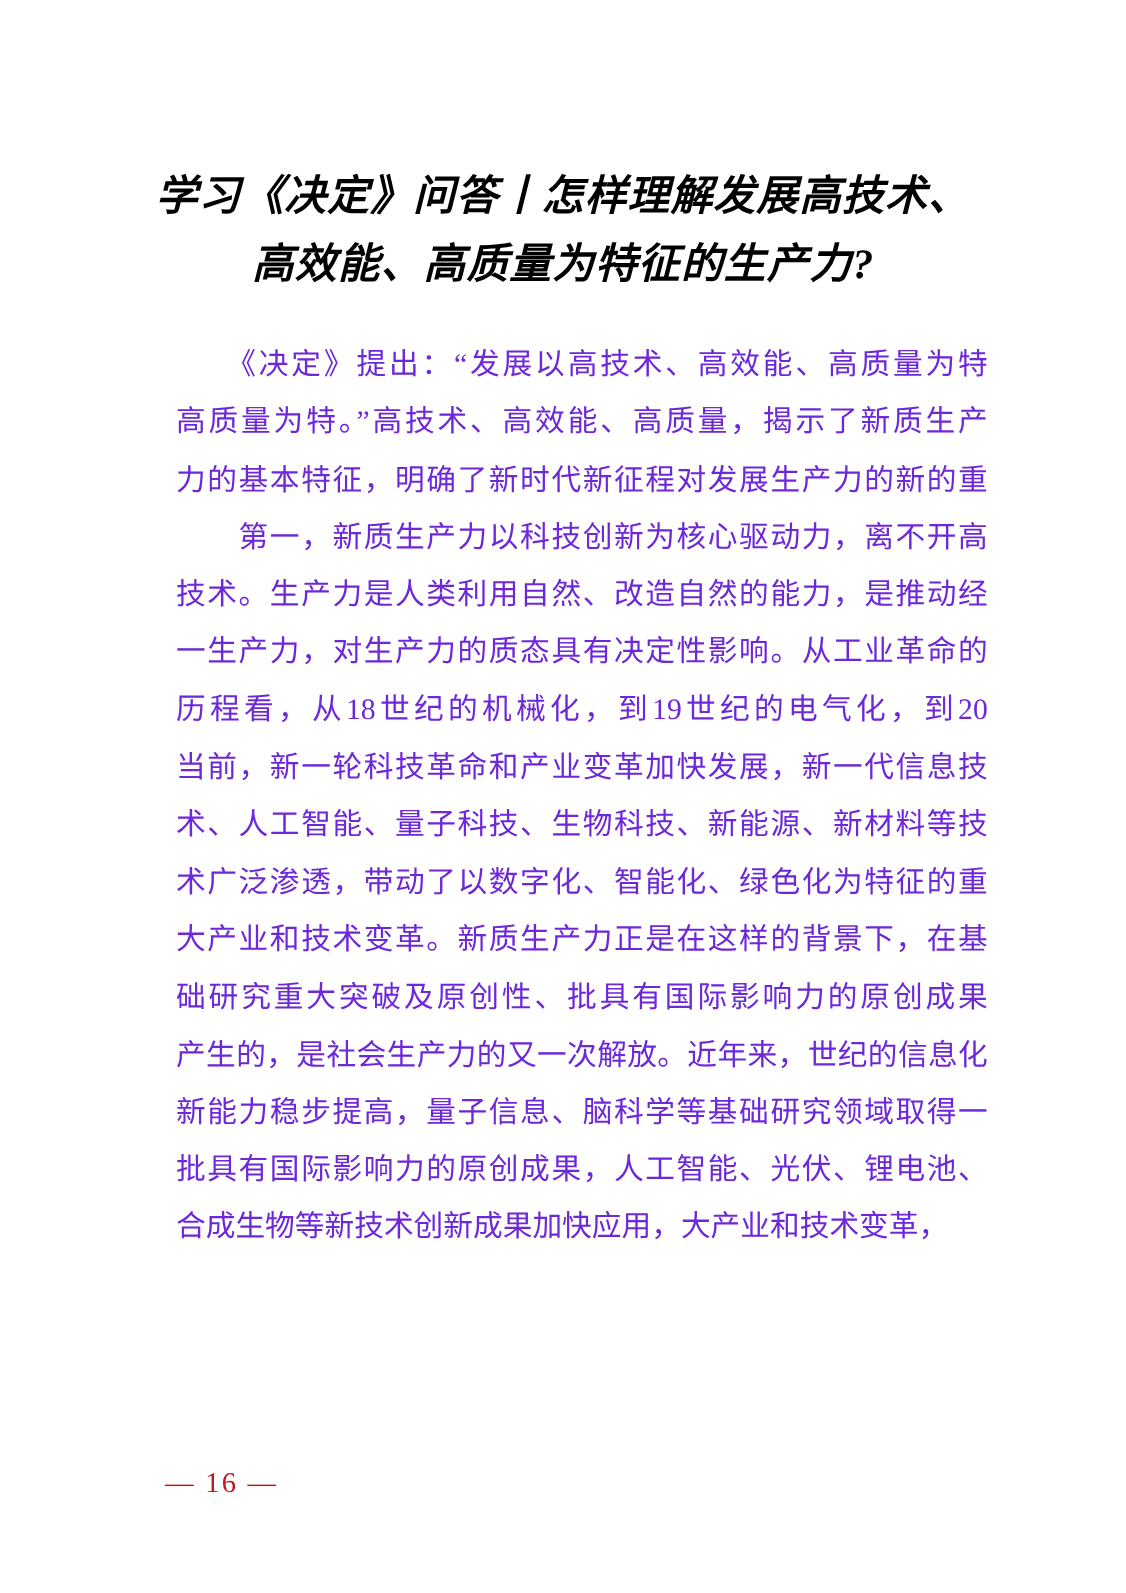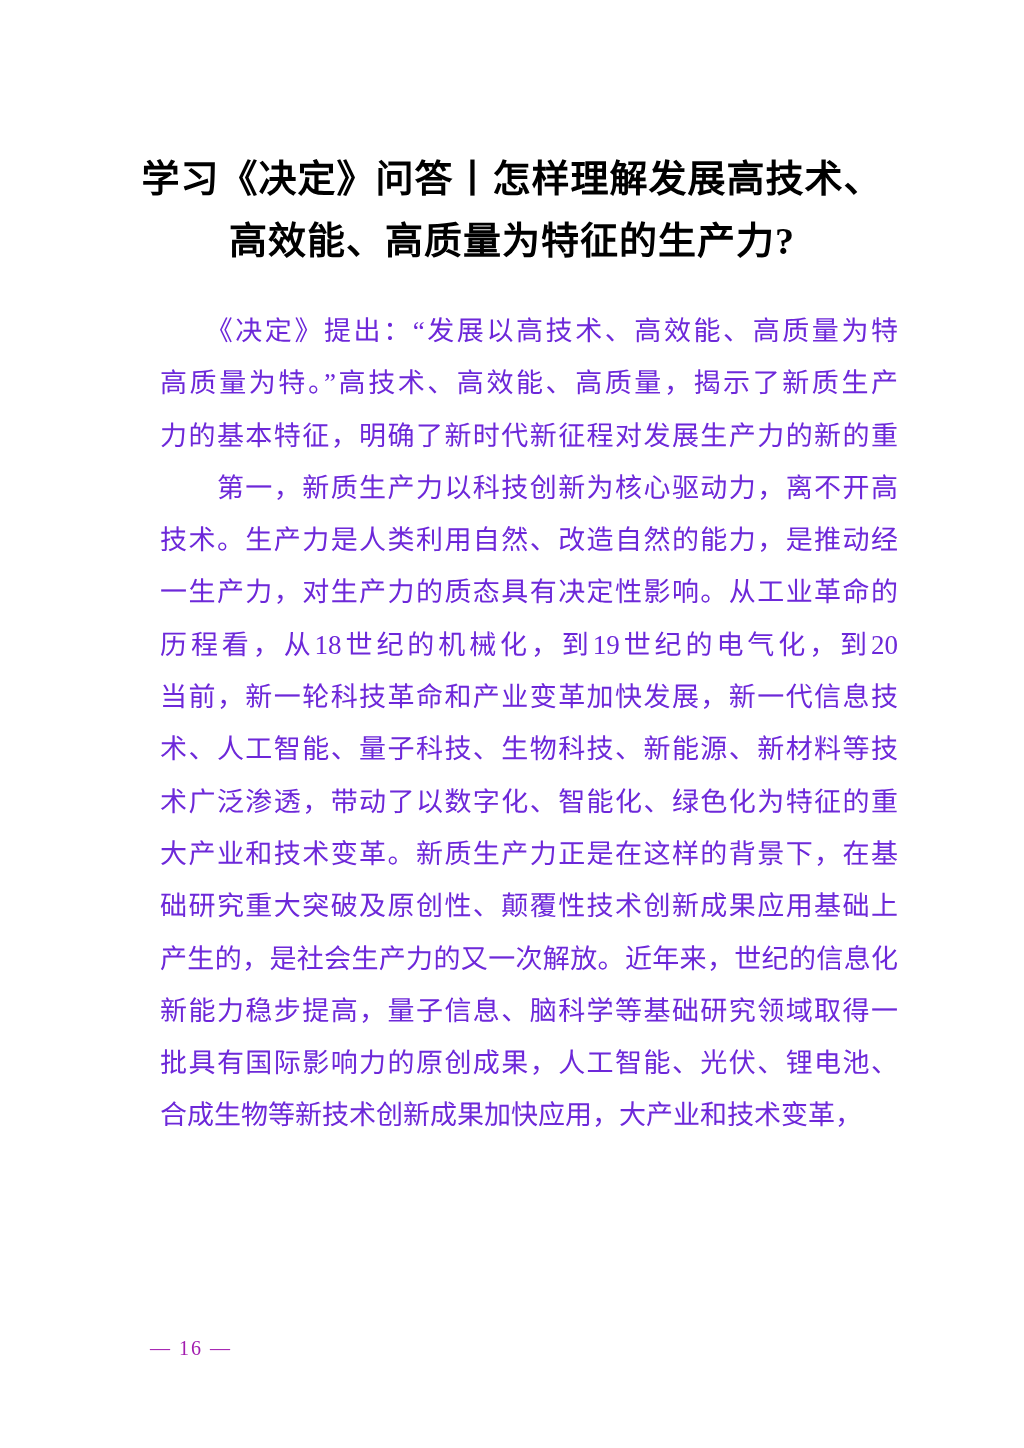--- a/index.html
+++ b/index.html
@@ -23,20 +23,21 @@
     width: 1024px;
     text-align: center;
     font-weight: bold;
     color: #000000;
     font-size: 38px;
     line-height: 62px;
     letter-spacing: 1px;
   }
   .doc-title .title-line {
     white-space: nowrap;
+    font-style: italic;
   }
   .doc-body {
     position: absolute;
     top: 305px;
     left: 160px;
     width: 738px;
     font-size: 27px;
     color: #6d28d9;
   }
   .doc-body .line {
@@ -47,23 +48,23 @@
     overflow: hidden;
     white-space: nowrap;
   }
   .doc-body .line.para-end {
     text-align-last: left;
   }
   .page-footer {
     position: absolute;
     top: 1332px;
     left: 150px;
-    font-size: 20px;
+    font-size: 26px;
     line-height: 32px;
-    color: #a21caf;
+    color: #b91c1c;
     letter-spacing: 2px;
   }
 </style>
 </head>
 <body>
 
 <div class="page">
 
   <div class="doc-title">
     <div class="title-line">学习《决定》问答丨怎样理解发展高技术、</div>
@@ -75,21 +76,21 @@
       <div class="line">高质量为特。”高技术、高效能、高质量，揭示了新质生产</div>
       <div class="line">力的基本特征，明确了新时代新征程对发展生产力的新的重</div>
       <div class="line">　　第一，新质生产力以科技创新为核心驱动力，离不开高</div>
       <div class="line">技术。生产力是人类利用自然、改造自然的能力，是推动经</div>
       <div class="line">一生产力，对生产力的质态具有决定性影响。从工业革命的</div>
       <div class="line">历程看，从18世纪的机械化，到19世纪的电气化，到20</div>
       <div class="line">当前，新一轮科技革命和产业变革加快发展，新一代信息技</div>
       <div class="line">术、人工智能、量子科技、生物科技、新能源、新材料等技</div>
       <div class="line">术广泛渗透，带动了以数字化、智能化、绿色化为特征的重</div>
       <div class="line">大产业和技术变革。新质生产力正是在这样的背景下，在基</div>
-      <div class="line">础研究重大突破及原创性、颠覆性技术创新成果应用基础上</div>
+      <div class="line">础研究重大突破及原创性、批具有国际影响力的原创成果</div>
       <div class="line">产生的，是社会生产力的又一次解放。近年来，世纪的信息化</div>
       <div class="line">新能力稳步提高，量子信息、脑科学等基础研究领域取得一</div>
       <div class="line">批具有国际影响力的原创成果，人工智能、光伏、锂电池、</div>
       <div class="line para-end">合成生物等新技术创新成果加快应用，大产业和技术变革，</div>
     </div>
 
   <div class="page-footer">— 16 —</div>
 
 </div>
 

